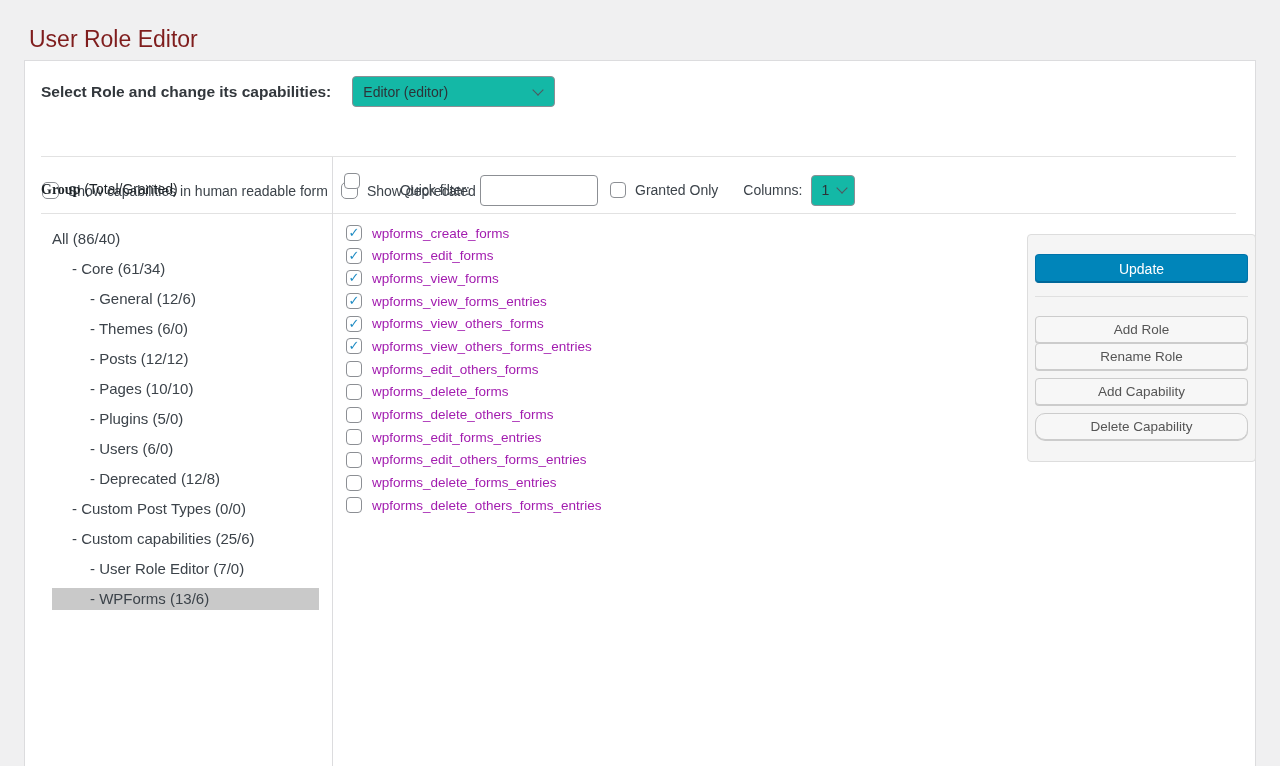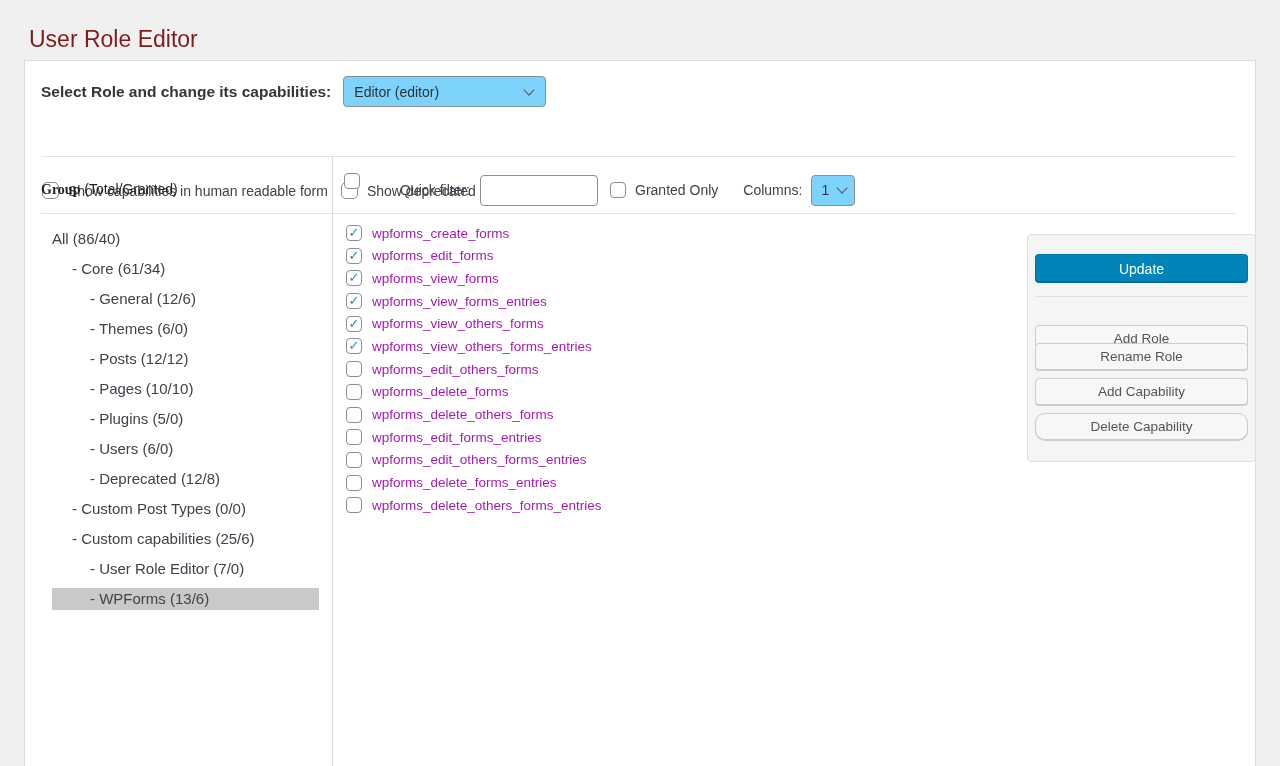--- a/index.html
+++ b/index.html
@@ -17,23 +17,23 @@
     font-size: 23px; font-weight: 400; color: #7f1d1d; line-height: 29px;
   }
 
   .box {
     position: absolute; left: 24px; top: 60px; width: 1232px; height: 740px;
     background: #ffffff; border: 1px solid #dcdcde;
   }
 
   
   .role-row { position: absolute; left: 16px; top: 15px; height: 31px; display: flex; align-items: center; }
-  .role-label { font-size: 15.5px; font-weight: 700; color: #32373c; margin-right: 12px; }
+  .role-label { font-size: 15.5px; font-weight: 700; color: #32373c; margin-right: 21px; }
   .select {
-    position: relative; height: 31px; background: #7dd3fc;
+    position: relative; height: 31px; background: #14b8a6;
     border: 1px solid #8c8f94; border-radius: 4px;
     font-size: 14px; color: #2c3338;
     display: flex; align-items: center; padding: 0 30px 0 10px;
     cursor: pointer;
   }
   .select.role-select { width: 203px; }
   .chev {
     position: absolute; right: 12px; top: 50%;
     width: 8px; height: 8px; margin-top: -6px;
     border-right: 1.6px solid #50575e; border-bottom: 1.6px solid #50575e;
@@ -103,21 +103,21 @@
     background: var(--accent, #0085ba); color: #fff;
     border: 1px solid #0073aa; border-bottom-color: #006799;
     box-shadow: inset 0 -1px 0 #006799;
     font-size: 14px;
   }
   .panel-divider { position: absolute; left: 7px; top: 61px; width: 213px; height: 1px; background: #e0e0e0; }
   .btn-secondary {
     height: 27px; background: #f7f7f7; color: #555;
     border: 1px solid #cccccc; box-shadow: 0 1px 0 #cccccc;
   }
-  .btn-add-role { top: 90px; text-decoration: underline; }
+  .btn-add-role { top: 81px; }
   .btn-rename-role { top: 108px; }
   .btn-add-cap { top: 143px; }
   .btn-del-cap { top: 178px; border-radius: 10px; }
 </style>
 </head>
 <body>
 
 <div id="viewport">
 
   <h1 class="page-title">User Role Editor</h1>

